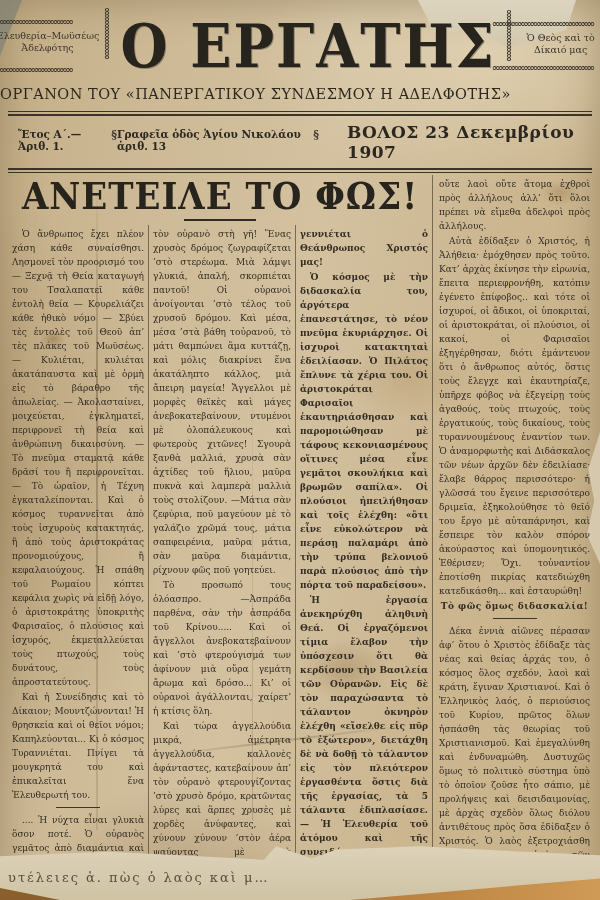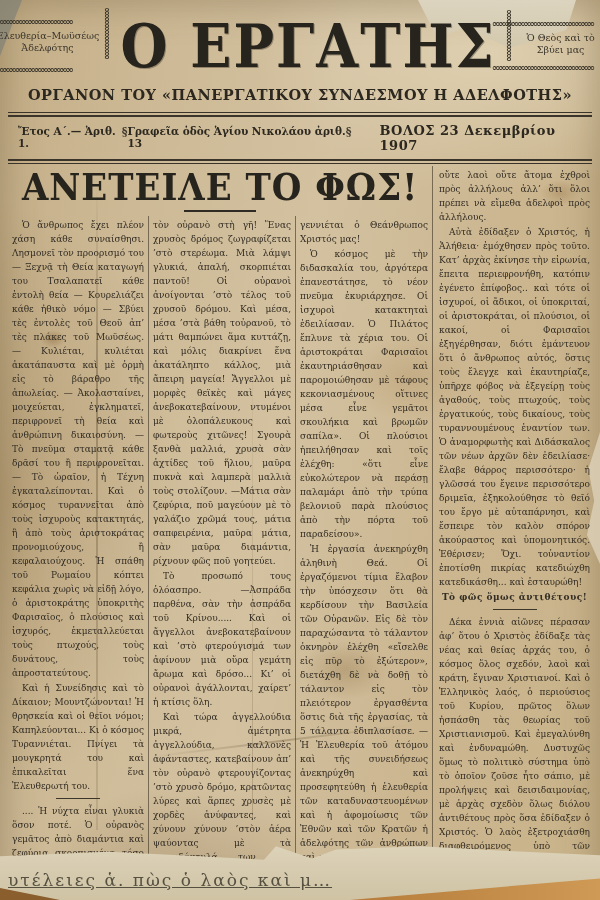--- a/index.html
+++ b/index.html
@@ -29,53 +29,53 @@
   .chain-box{position:relative;width:138px;height:60px;flex:0 0 auto;}
   .chain-box.right{width:122px;height:56px;}
   .chain{position:absolute;font-family:"DejaVu Sans",sans-serif;font-size:10px;font-weight:bold;letter-spacing:-2px;color:#3c372c;white-space:nowrap;line-height:8px;}
   .chain.h-top{left:-8px;right:-10px;top:2px;overflow:hidden;}
   .chain.h-bot{left:-8px;right:-10px;bottom:2px;overflow:hidden;}
   .chain.v-left{left:-26px;top:22px;width:70px;transform:rotate(90deg);transform-origin:center;overflow:hidden;}
   .chain.v-right{right:-26px;top:22px;width:70px;transform:rotate(90deg);transform-origin:center;overflow:hidden;}
   .motto{position:absolute;left:10px;right:10px;top:14px;text-align:center;font-size:9.5px;line-height:12px;color:#39342a;}
   .title{flex:0 1 auto;text-align:center;font-size:54px;font-weight:bold;letter-spacing:2px;color:#27241d;transform:scaleY(1.12);line-height:58px;
     text-shadow:1px 1px 0 rgba(40,35,25,.35);white-space:nowrap;}
-  .subtitle{text-align:center;font-weight:bold;font-size:14.5px;letter-spacing:.5px;color:#2c2820;margin-top:10px;}
+  .subtitle{text-align:left;font-weight:normal;font-size:14.5px;letter-spacing:.5px;color:#2c2820;margin-top:10px;}
 
   
   .dateline{position:relative;margin:9px 8px 0 8px;padding:10px 10px;display:flex;align-items:baseline;justify-content:space-between;
     font-weight:bold;font-size:10.5px;color:#2c2820;
     border-top:1px solid #3a342a;border-bottom:1px solid #3a342a;}
   .dateline::before{content:"";position:absolute;left:0;right:0;top:2px;border-top:2px solid #3a342a;}
   .dateline::after{content:"";position:absolute;left:0;right:0;bottom:2px;border-bottom:2px solid #3a342a;}
   .dateline .sep{font-size:11px;opacity:.85;}
-  .dateline .place{font-size:13px;letter-spacing:.5px;margin-left:28px;}
+  .dateline .place{font-size:17px;letter-spacing:.5px;margin-left:28px;}
 
   
   .content{position:relative;display:flex;margin:2px 8px 0 8px;height:704px;overflow:hidden;}
   .main-left{width:424px;flex:0 0 auto;display:flex;flex-direction:column;overflow:hidden;}
   .headline{text-align:center;font-size:34px;font-weight:bold;letter-spacing:1px;color:#27241d;transform:scaleY(1.12);line-height:36px;padding-top:2px;white-space:nowrap;}
   .headline-rule{width:72px;border-top:2px solid #2f2b24;margin:6px auto 4px auto;height:0;}
   .threecols{flex:1;display:flex;overflow:hidden;}
   .col{overflow:hidden;text-align:justify;font-size:9px;line-height:14px;color:#332d23;padding:2px 4px 0 4px;}
   .col.c1{width:132px;flex:0 0 auto;}
   .col.c2{width:138px;flex:0 0 auto;border-left:1px solid rgba(60,50,35,.6);}
-  .col.c3{width:118px;flex:1 1 auto;border-left:1px solid rgba(60,50,35,.6);}
+  .col.c3{width:118px;flex:1 1 auto;border-left:1px solid rgba(60,50,35,.6);font-weight:bold;}
   .col.c4{flex:1;border-left:1px solid rgba(60,50,35,.6);padding:2px 2px 0 6px;}
   .para{margin:0 0 1px 0;text-indent:10px;}
   .para.noindent{text-indent:0;}
   .para.bold-center{font-weight:bold;text-align:center;text-indent:0;letter-spacing:.5px;}
   .para.rule{border-top:1px solid #3b352a;width:44px;height:0;margin:5px auto 5px auto;text-indent:0;}
 
   
   .fold-strip{position:absolute;left:0;right:0;bottom:0;height:56px;
     background:linear-gradient(#ddd3ba,#cfc3a4);
     clip-path:polygon(0 22%,18% 14%,30% 20%,44% 28%,46% 4%,52% 26%,56% 10%,70% 4%,84% 12%,100% 20%,100% 100%,0 100%);
     box-shadow:0 -2px 3px rgba(70,50,25,.4);}
-  .fragment{margin:26px 14px 0 8px;font-size:17px;letter-spacing:2px;color:#555040;white-space:nowrap;text-decoration:underline;}
+  .fragment{margin:26px 14px 0 8px;font-size:13px;letter-spacing:2px;color:#555040;white-space:nowrap;}
   .table-corner-right{position:absolute;bottom:0;right:0;width:250px;height:24px;background:linear-gradient(90deg,#b57b3a,#cf9a55);clip-path:polygon(0 100%,100% 10%,100% 100%);}
   .table-corner-left{position:absolute;bottom:0;left:0;width:60px;height:12px;background:#8a5f2d;clip-path:polygon(0 100%,0 0,100% 100%);}
 </style>
 </head>
 <body>
 
 <div class="page">
 
   <div class="corner-dark"></div>
   <div class="top-patch"></div>
@@ -99,21 +99,21 @@
       </div>
     </div>
     <div class="title">Ο ΕΡΓΑΤΗΣ</div>
     <div class="chain-box right">
       <div class="chain h-top">∞∞∞∞∞∞∞∞∞∞∞∞∞∞∞∞</div>
       <div class="chain h-bot">∞∞∞∞∞∞∞∞∞∞∞∞∞∞∞∞</div>
       <div class="chain v-left">∞∞∞∞∞∞∞∞</div>
 
       <div class="motto">
         <span>Ὁ Θεὸς καὶ τὸ</span><br>
-        <span>Σβύει μας</span>
+        <span>Δίκαιό μας</span>
       </div>
     </div>
   </div>
 
   <div class="subtitle">ΟΡΓΑΝΟΝ ΤΟΥ «ΠΑΝΕΡΓΑΤΙΚΟΥ ΣΥΝΔΕΣΜΟΥ Η ΑΔΕΛΦΟΤΗΣ»</div>
 
   <div class="dateline">
     <span>Ἔτος Α΄.— Ἀριθ. 1.</span>
     <span class="sep">§</span>
     <span>Γραφεῖα ὁδὸς Ἁγίου Νικολάου ἀριθ. 13</span>
@@ -140,21 +140,21 @@
         <div class="col c3">
             <p class="para noindent">γεννιέται ὁ Θεάνθρωπος Χριστός μας!</p>
             <p class="para">Ὁ κόσμος μὲ τὴν διδασκαλία του, ἀργότερα ἐπανεστάτησε, τὸ νέον πνεῦμα ἐκυριάρχησε. Οἱ ἰσχυροὶ κατακτηταὶ ἐδειλίασαν. Ὁ Πιλάτος ἔπλυνε τὰ χέρια του. Οἱ ἀριστοκράται Φαρισαῖοι ἐκαυτηριάσθησαν καὶ παρομοιώθησαν μὲ τάφους κεκονιασμένους οἵτινες μέσα εἶνε γεμᾶτοι σκουλήκια καὶ βρωμῶν σαπίλα». Οἱ πλούσιοι ἠπειλήθησαν καὶ τοῖς ἐλέχθη: «ὅτι εἶνε εὐκολώτερον νὰ περάσῃ παλαμάρι ἀπὸ τὴν τρύπα βελονιοῦ παρὰ πλούσιος ἀπὸ τὴν πόρτα τοῦ παραδείσου».</p>
             <p class="para">Ἡ ἐργασία ἀνεκηρύχθη ἀληθινὴ Θεά. Οἱ ἐργαζόμενοι τίμια ἔλαβον τὴν ὑπόσχεσιν ὅτι θὰ κερδίσουν τὴν Βασιλεία τῶν Οὐρανῶν. Εἰς δὲ τὸν παραχώσαντα τὸ τάλαντον ὀκνηρὸν ἐλέχθη «εἴσελθε εἰς πῦρ τὸ ἐξώτερον», διετάχθη δὲ νὰ δοθῇ τὸ τάλαντον εἰς τὸν πλειότερον ἐργασθέντα ὅστις διὰ τῆς ἐργασίας, τὰ 5 τάλαντα ἐδιπλασίασε. — Ἡ Ἐλευθερία τοῦ ἀτόμου καὶ τῆς συνειδήσεως ἀνεκηρύχθη καὶ προσεφητεύθη ἡ ἐλευθερία τῶν καταδυναστευομένων καὶ ἡ ἀφομοίωσις τῶν Ἐθνῶν καὶ τῶν Κρατῶν ἡ ἀδελφότης τῶν ἀνθρώπων καὶ τῶν Λαῶν προσελέχθη, ὡς καὶ ἡ συνένωσις καὶ ἀδελφοποίησις ὅλων εἰς μίαν ποίμνην καὶ ἕνα ποιμένα.</p>
           </div>
       </div>
     </div>
     <div class="col c4">
         <p class="para noindent">οὔτε λαοὶ οὔτε ἄτομα ἐχθροὶ πρὸς ἀλλήλους ἀλλ’ ὅτι ὅλοι πρέπει νὰ εἴμεθα ἀδελφοὶ πρὸς ἀλλήλους.</p>
         <p class="para">Αὐτὰ ἐδίδαξεν ὁ Χριστός, ἡ Ἀλήθεια· ἐμόχθησεν πρὸς τοῦτο. Κατ’ ἀρχὰς ἐκίνησε τὴν εἰρωνία, ἔπειτα περιεφρονήθη, κατόπιν ἐγένετο ἐπίφοβος.. καὶ τότε οἱ ἰσχυροί, οἱ ἄδικοι, οἱ ὑποκριταί, οἱ ἀριστοκράται, οἱ πλούσιοι, οἱ κακοί, οἱ Φαρισαῖοι ἐξηγέρθησαν, διότι ἐμάντευον ὅτι ὁ ἄνθρωπος αὐτός, ὅστις τοὺς ἔλεγχε καὶ ἐκαυτηρίαζε, ὑπῆρχε φόβος νὰ ἐξεγείρῃ τοὺς ἀγαθούς, τοὺς πτωχούς, τοὺς ἐργατικούς, τοὺς δικαίους, τοὺς τυραννουμένους ἐναντίον των. Ὁ ἀναμορφωτὴς καὶ Διδάσκαλος τῶν νέων ἀρχῶν δὲν ἐδειλίασε· ἔλαβε θάρρος περισσότερο· ἡ γλῶσσά του ἔγεινε περισσότερο δριμεῖα, ἐξηκολούθησε τὸ θεῖό του ἔργο μὲ αὐταπάρνησι, καὶ ἔσπειρε τὸν καλὸν σπόρον ἀκούραστος καὶ ὑπομονητικός. Ἐθέρισεν; Ὄχι. τοὐναντίον ἐποτίσθη πικρίας κατεδιώχθη κατεδικάσθη... καὶ ἐσταυρώθη!</p>
-        <p class="para bold-center">Τὸ φῶς ὅμως ἀντιθέτους!</p>
+        <p class="para bold-center">Τὸ φῶς ὅμως διδασκαλία!</p>
         <p class="para rule"></p>
         <p class="para">Δέκα ἐννιὰ αἰῶνες πέρασαν ἀφ’ ὅτου ὁ Χριστὸς ἐδίδαξε τὰς νέας καὶ θείας ἀρχάς του, ὁ κόσμος ὅλος σχεδόν, λαοὶ καὶ κράτη, ἔγιναν Χριστιανοί. Καὶ ὁ Ἑλληνικὸς λαός, ὁ περιούσιος τοῦ Κυρίου, πρῶτος ὅλων ἠσπάσθη τὰς θεωρίας τοῦ Χριστιανισμοῦ. Καὶ ἐμεγαλύνθη καὶ ἐνδυναμώθη. Δυστυχῶς ὅμως τὸ πολιτικὸ σύστημα ὑπὸ τὸ ὁποῖον ζοῦσε ἦτο σάπιο, μὲ προλήψεις καὶ δεισιδαιμονίας, μὲ ἀρχὰς σχεδὸν ὅλως διόλου ἀντιθέτους πρὸς ὅσα ἐδίδαξεν ὁ Χριστός. Ὁ λαὸς ἐξετροχιάσθη διαφθειρόμενος ὑπὸ τῶν μεγάλων, λαμβάνων τὰ κακὰ παραδείγματα ἀπ’ αὐτοὺς τοὺς αὐτοκράτοράς του.</p>
         <p class="para">Αἱ ἀρχαὶ τοῦ χριστιανισμοῦ παρερμηνεύθησαν κατεστρατηγοῦντο. Ἡ Πολιτεία καὶ ἡ Θρησκεία ἀλληλοπολεμοῦντο. Πατριάρχαι καὶ αὐτοκράτορες καταντοῦσαν ἐχθροὶ ἄσπονδοι. Καὶ τέλος τὸ Ἔθνος ὁλόκληρον κυβερνώμενον ἀπὸ τοὺς ἐπιτηδείους καὶ τοὺς φαύλους ἐξετροχιάσθη,</p>
       </div>
   </div>
 
   <div class="fold-strip">
     <div class="fragment">υτέλειες  ἁ.  πὼς ὁ λαὸς  καὶ  μ…</div>
   </div>
   <div class="table-corner-left"></div>

